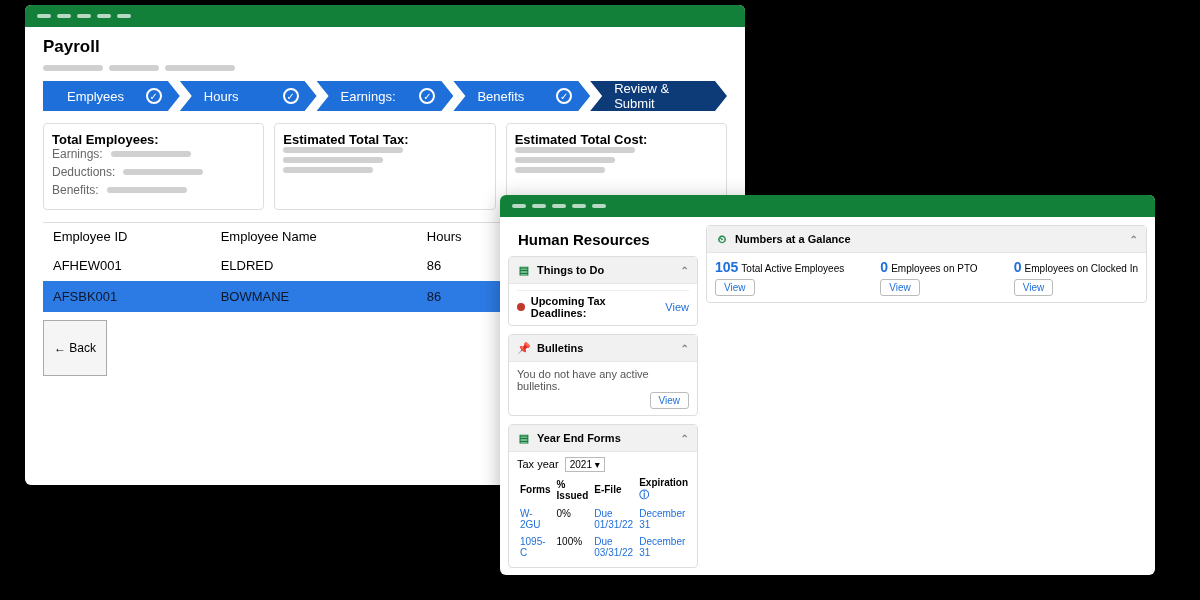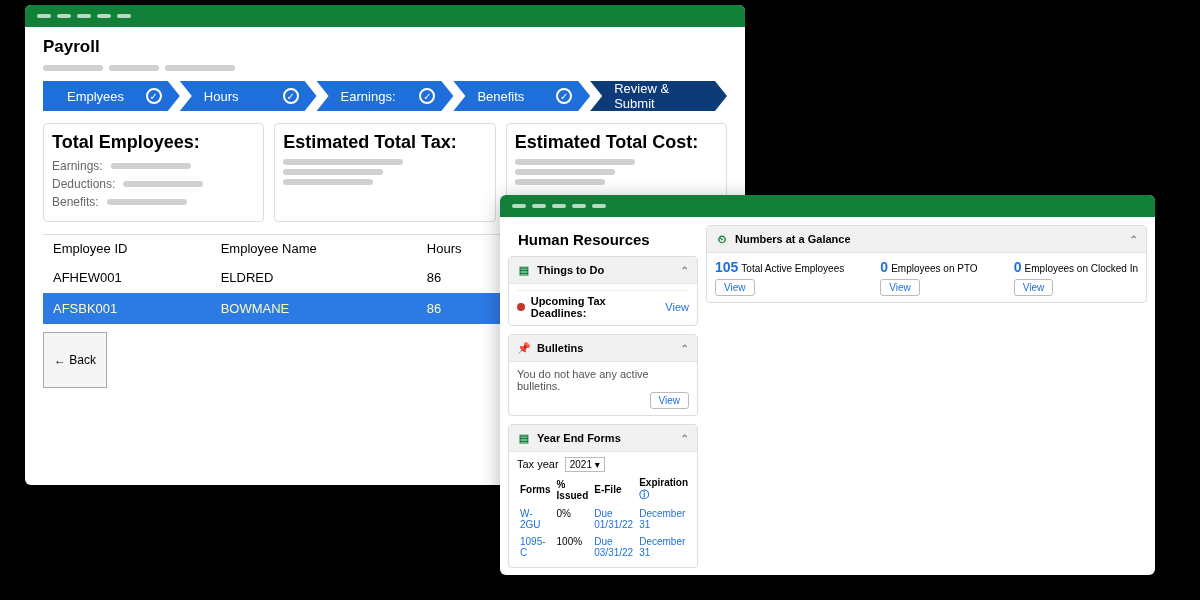--- a/index.html
+++ b/index.html
@@ -13,26 +13,26 @@
 .h1{font-size:17px;font-weight:700;margin-bottom:8px}
 .skel{height:6px;background:#d0d0d0;border-radius:3px;display:inline-block}
 .steps{display:flex;margin-bottom:12px}
 .step{position:relative;height:30px;display:flex;align-items:center;padding:0 18px 0 24px;color:#fff;font-size:13px;flex:1;clip-path:polygon(0 0,calc(100% - 12px) 0,100% 50%,calc(100% - 12px) 100%,0 100%,12px 50%)}
 .step:first-child{clip-path:polygon(0 0,calc(100% - 12px) 0,100% 50%,calc(100% - 12px) 100%,0 100%)}
 .step.done{background:#1e6fd9}
 .step.active{background:#0d3b78}
 .step .ck{margin-left:auto;width:16px;height:16px;border:2px solid #fff;border-radius:50%;display:flex;align-items:center;justify-content:center;font-size:10px}
 .cards{display:flex;gap:10px;margin-bottom:12px}
 .card{flex:1;border:1px solid #ddd;border-radius:4px;padding:8px}
-.card h3{font-size:18px;font-weight:700;margin-bottom:6px}
+.card h3{font-size:13px;font-weight:700;margin-bottom:0}
 .card .row{font-size:12px;color:#666;margin-bottom:4px;display:flex;align-items:center;gap:8px}
 .tbl{width:100%;border-collapse:collapse;font-size:13px}
 .tbl th{text-align:left;padding:6px 10px;font-weight:400;border-top:1px solid #ddd}
 .tbl td{padding:8px 10px}
-.tbl tr.sel{background:#2c7be5;color:#fef9c3}
+.tbl tr.sel{background:#2c7be5;color:#0f172a}
 .backbtn{margin-top:8px;padding:20px 10px;border:1px solid #aaa;border-radius:0;background:#f5f5f5;font-size:12px;cursor:pointer}
 
 .grd{display:grid;grid-template-columns:190px 1fr 1fr;gap:8px;padding:8px}
 .panel{border:1px solid #ddd;border-radius:4px;background:#fff;font-size:11px}
 .phdr{background:#f1f1f1;padding:6px 8px;display:flex;align-items:center;gap:6px;font-weight:700;border-bottom:1px solid #e5e5e5}
 .phdr .chev{margin-left:auto;color:#888;font-size:10px}
 .pbody{padding:6px 8px}
 .hrtitle{font-size:15px;font-weight:700;padding:6px 0 0 10px}
 .link{color:#1e6fd9;cursor:pointer}
 .vbtn{border:1px solid #bbb;border-radius:3px;padding:2px 8px;font-size:10px;color:#1e6fd9;background:#fff;cursor:pointer;float:right}

